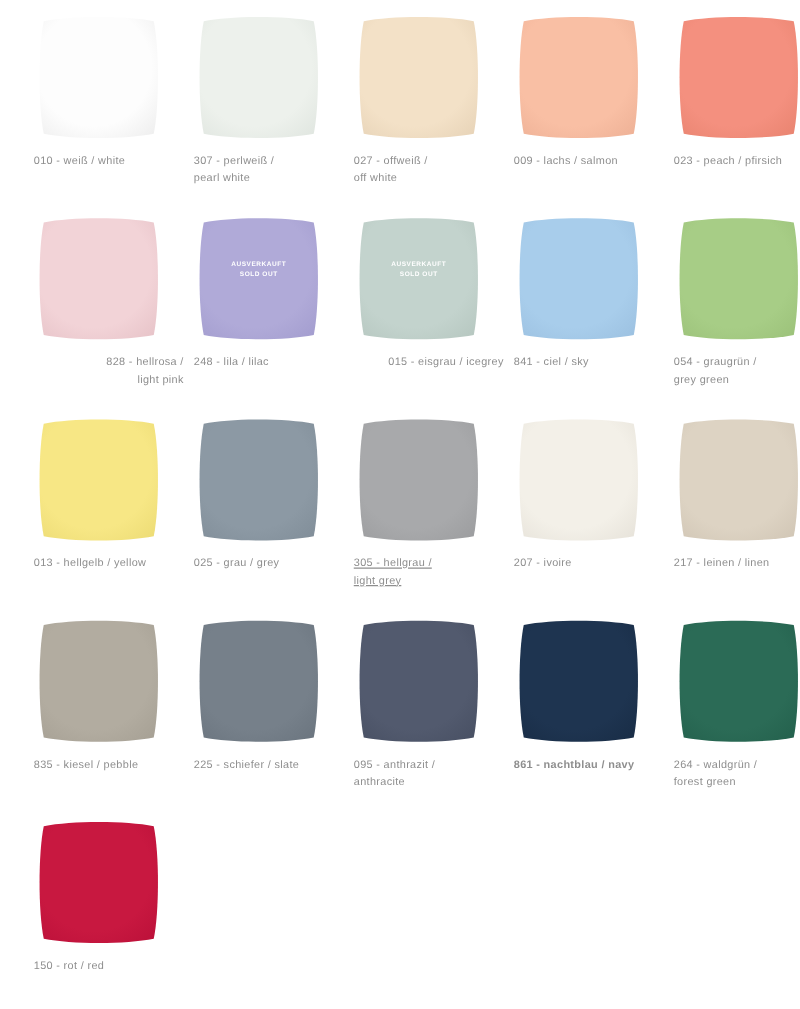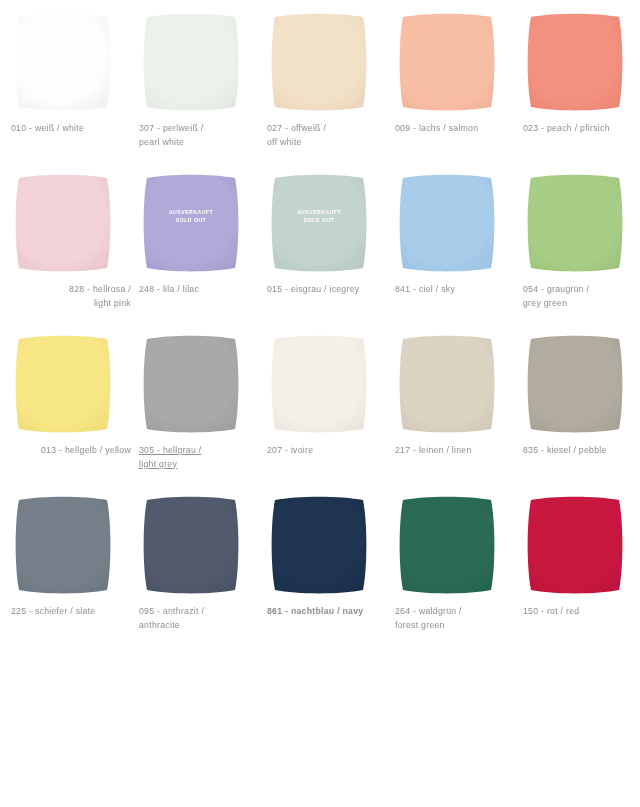--- a/index.html
+++ b/index.html
@@ -22,20 +22,21 @@
     grid-auto-rows: 161px;
     width: 640px;
     padding-top: 4px;
     box-sizing: border-box;
   }
 
   .swatch-cell {
     position: relative;
     width: 128px;
     height: 161px;
+    margin-left: 16px;
   }
 
   
   .pillow-wrap {
     position: absolute;
     left: 11px;
     top: 6px;
     width: 104px;
     height: 104px;
   }
@@ -249,21 +250,21 @@
                  C 30 2.5, 74 2.5, 96 7
                  C 100.5 29, 100.5 75, 96 97
                  C 74 101.5, 30 101.5, 8 97
                  C 3.5 75, 3.5 29, 8 7 Z" fill="url(#grad-7)"></path>
       </svg>
       <div class="pillow-label" style="color: rgb(255, 255, 255);">
         <span class="ln1">AUSVERKAUFT</span>
         <span class="ln2">SOLD OUT</span>
       </div>
     </div>
-    <div class="caption" style="color: rgb(142, 142, 142);">015 - eisgrau / icegrey</div>
+    <div class="caption" style="color: rgb(142, 142, 142); text-align: right;">015 - eisgrau / icegrey</div>
   </div>
 
   <div class="swatch-cell">
     <div class="pillow-wrap">
       <svg class="pillow" viewBox="0 0 104 104">
         <defs>
             <radialGradient id="grad-8" cx="46%" cy="42%" r="78%">
               <stop offset="0%" stop-color="#a8cdeb"></stop>
               <stop offset="62%" stop-color="#a8cdeb"></stop>
               <stop offset="100%" stop-color="#9bc0e0"></stop>
@@ -313,23 +314,43 @@
             </radialGradient>
           </defs>
         <path class="pillow-body" d="M 8 7
                  C 30 2.5, 74 2.5, 96 7
                  C 100.5 29, 100.5 75, 96 97
                  C 74 101.5, 30 101.5, 8 97
                  C 3.5 75, 3.5 29, 8 7 Z" fill="url(#grad-10)"></path>
       </svg>
 
     </div>
-    <div class="caption" style="color: rgb(142, 142, 142); text-align: right;">013 - hellgelb / yellow</div>
-  </div>
-
+    <div class="caption" style="color: rgb(142, 142, 142);">013 - hellgelb / yellow</div>
+  </div>
+
+  <div class="swatch-cell">
+    <div class="pillow-wrap">
+      <svg class="pillow" viewBox="0 0 104 104">
+        <defs>
+            <radialGradient id="grad-11" cx="46%" cy="42%" r="78%">
+              <stop offset="0%" stop-color="#8c99a4"></stop>
+              <stop offset="62%" stop-color="#8c99a4"></stop>
+              <stop offset="100%" stop-color="#808d98"></stop>
+            </radialGradient>
+          </defs>
+        <path class="pillow-body" d="M 8 7
+                 C 30 2.5, 74 2.5, 96 7
+                 C 100.5 29, 100.5 75, 96 97
+                 C 74 101.5, 30 101.5, 8 97
+                 C 3.5 75, 3.5 29, 8 7 Z" fill="url(#grad-11)"></path>
+      </svg>
+
+    </div>
+    <div class="caption" style="color: rgb(142, 142, 142);">025 - grau / grey</div>
+  </div>
 
   <div class="swatch-cell">
     <div class="pillow-wrap">
       <svg class="pillow" viewBox="0 0 104 104">
         <defs>
             <radialGradient id="grad-12" cx="46%" cy="42%" r="78%">
               <stop offset="0%" stop-color="#a8a9ab"></stop>
               <stop offset="62%" stop-color="#a8a9ab"></stop>
               <stop offset="100%" stop-color="#9b9c9e"></stop>
             </radialGradient>

